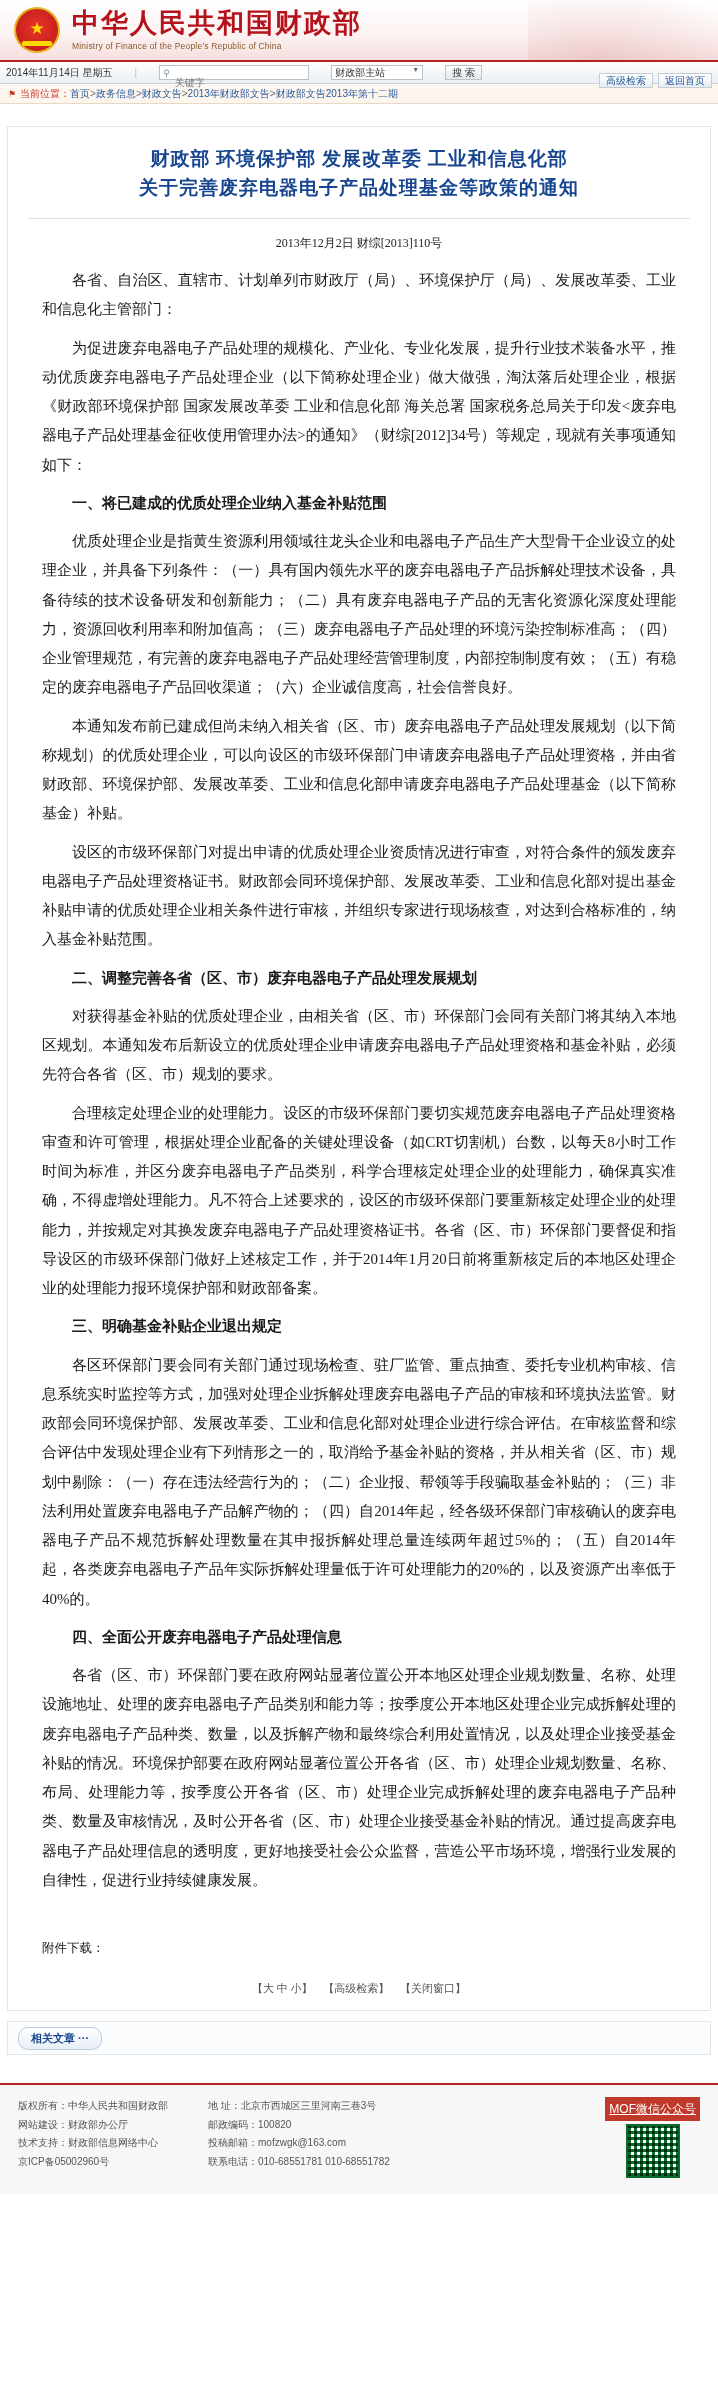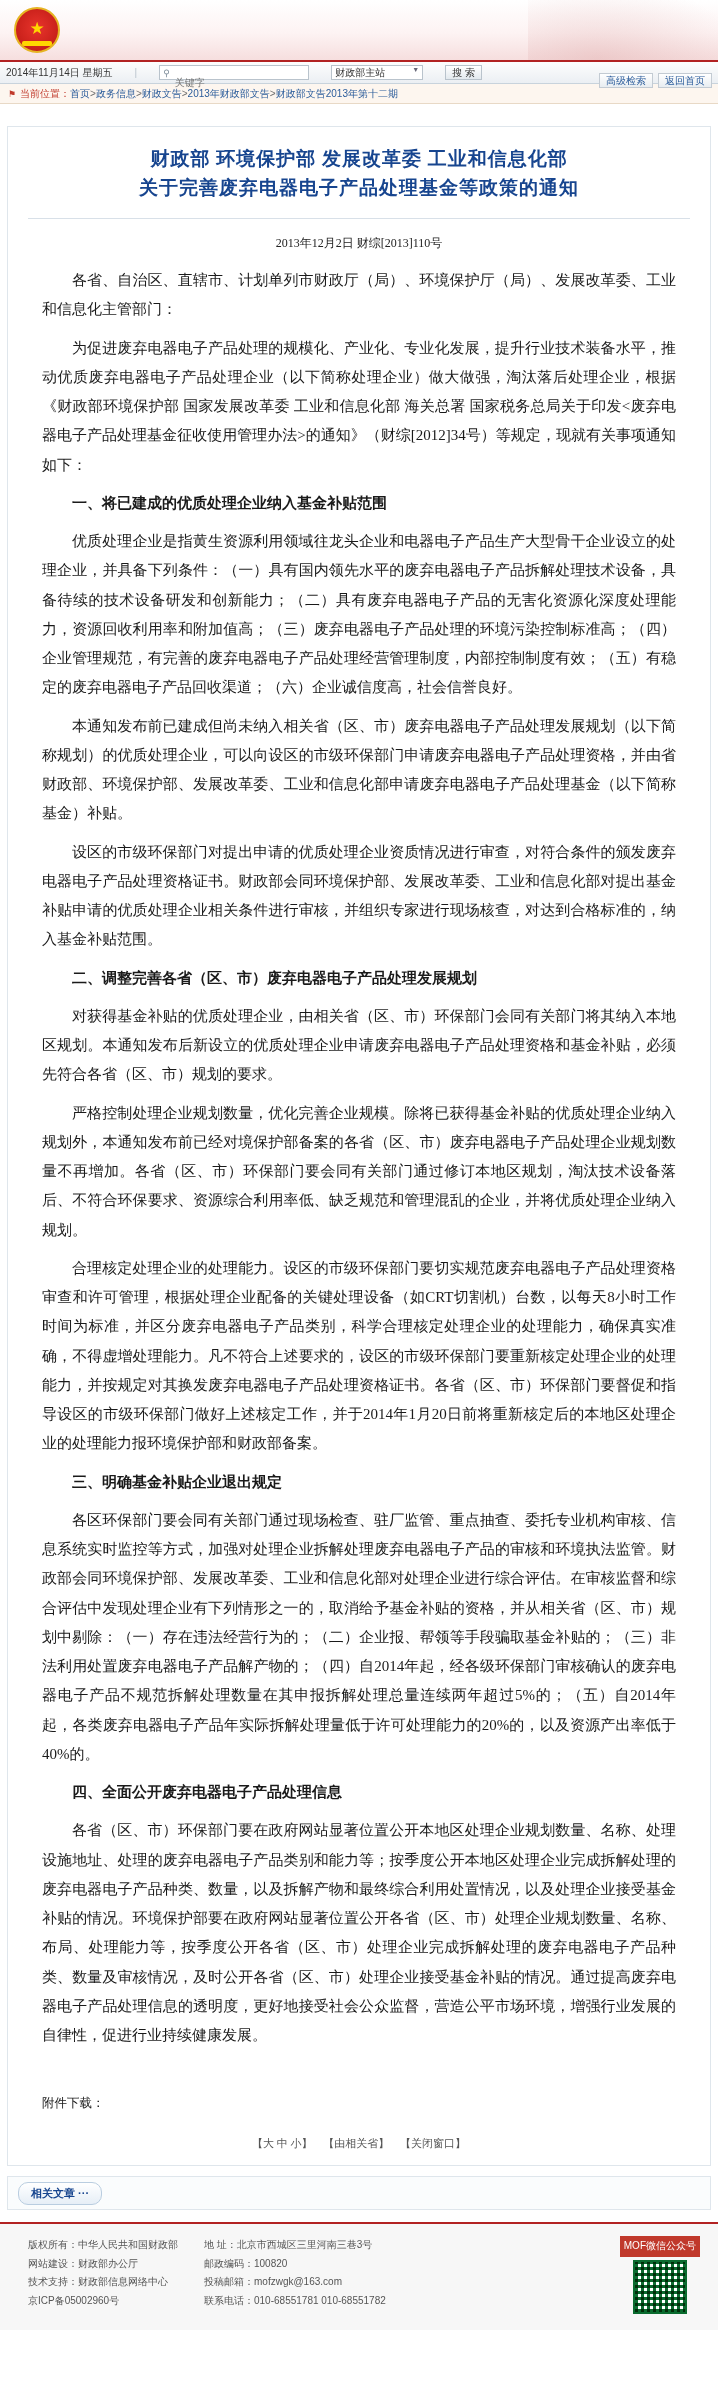--- a/index.html
+++ b/index.html
@@ -224,54 +224,60 @@
     border: 1px solid #b9cde0;
     color: #17458f;
     font-size: 11px;
     font-weight: bold;
     padding: 3px 12px;
     border-radius: 10px;
   }
 
   
   .footer {
-    margin-top: 12px;
+    margin-top: 28px;
     border-top: 2px solid #b22222;
     background: #f7f7f7;
-    padding: 12px 18px 16px 28px;
+    padding: 12px 18px 16px 18px;
     display: flex;
     font-size: 10px;
     color: #555;
     line-height: 1.85;
     position: relative;
+    gap: 14px;
   }
   .foot-col { padding-right: 26px; }
   .foot-col.mid { flex: 1; }
   .qr-wrap { display: flex; flex-direction: column; align-items: center; }
   .qr-cap {
     background: #c0392b; color: #fff;
-    font-size: 10px; padding: 1px 4px;
+    font-size: 12px; padding: 1px 4px;
     margin-bottom: 3px;
+    text-decoration: underline;
   }
   .qr {
     width: 54px; height: 54px;
     background:
       repeating-linear-gradient(0deg,#0a6b2f 0 3px,#ffffff 3px 6px),
       repeating-linear-gradient(90deg,#0a6b2f 0 3px,#ffffff 3px 6px);
     background-blend-mode: multiply;
     border: 2px solid #0a6b2f;
   }
 </style>
 </head>
 <body>
 
 <div class="page">
 
   <div class="header">
     <div class="emblem"></div>
+    <div class="title-block">
+      <div class="title-cn">中华人民共和国财政部</div>
+      <div class="title-en">Ministry of Finance of the People's Republic of China</div>
+    </div>
     <div class="header-deco"></div>
   </div>
 
   <div class="toolbar">
     <span class="tb-date">2014年11月14日 星期五</span>
     <span class="tb-sep">|</span>
     <span class="tb-search-wrap">
       <span class="tb-search-icon">⚲</span>
       <input placeholder="关键字" style="">
     </span>
@@ -304,35 +310,34 @@
 
     <div class="art-body" id="article-body">
         <p>各省、自治区、直辖市、计划单列市财政厅（局）、环境保护厅（局）、发展改革委、工业和信息化主管部门：</p>
         <p>为促进废弃电器电子产品处理的规模化、产业化、专业化发展，提升行业技术装备水平，推动优质废弃电器电子产品处理企业（以下简称处理企业）做大做强，淘汰落后处理企业，根据《财政部环境保护部 国家发展改革委 工业和信息化部 海关总署 国家税务总局关于印发&lt;废弃电器电子产品处理基金征收使用管理办法&gt;的通知》（财综[2012]34号）等规定，现就有关事项通知如下：</p>
         <p class="section">一、将已建成的优质处理企业纳入基金补贴范围</p>
         <p>优质处理企业是指黄生资源利用领域往龙头企业和电器电子产品生产大型骨干企业设立的处理企业，并具备下列条件：（一）具有国内领先水平的废弃电器电子产品拆解处理技术设备，具备待续的技术设备研发和创新能力；（二）具有废弃电器电子产品的无害化资源化深度处理能力，资源回收利用率和附加值高；（三）废弃电器电子产品处理的环境污染控制标准高；（四）企业管理规范，有完善的废弃电器电子产品处理经营管理制度，内部控制制度有效；（五）有稳定的废弃电器电子产品回收渠道；（六）企业诚信度高，社会信誉良好。</p>
         <p>本通知发布前已建成但尚未纳入相关省（区、市）废弃电器电子产品处理发展规划（以下简称规划）的优质处理企业，可以向设区的市级环保部门申请废弃电器电子产品处理资格，并由省财政部、环境保护部、发展改革委、工业和信息化部申请废弃电器电子产品处理基金（以下简称基金）补贴。</p>
         <p>设区的市级环保部门对提出申请的优质处理企业资质情况进行审查，对符合条件的颁发废弃电器电子产品处理资格证书。财政部会同环境保护部、发展改革委、工业和信息化部对提出基金补贴申请的优质处理企业相关条件进行审核，并组织专家进行现场核查，对达到合格标准的，纳入基金补贴范围。</p>
         <p class="section">二、调整完善各省（区、市）废弃电器电子产品处理发展规划</p>
         <p>对获得基金补贴的优质处理企业，由相关省（区、市）环保部门会同有关部门将其纳入本地区规划。本通知发布后新设立的优质处理企业申请废弃电器电子产品处理资格和基金补贴，必须先符合各省（区、市）规划的要求。</p>
-        <p>严格控制处理企业规划数量，优化完善企业规模。除将已获得基金补贴的优质处理企业纳入规划外，本通知发布前已经对境保护部备案的各省（区、市）废弃电器电子产品处理企业规划数量不再增加。各省（区、市）环保部门要会同有关部门通过修订本地区规划，淘汰技术设备落后、不符合环保要求、资源综合利用率低、缺乏规范和管理混乱的企业，并将优质处理企业纳入规划。</p>
         <p>合理核定处理企业的处理能力。设区的市级环保部门要切实规范废弃电器电子产品处理资格审查和许可管理，根据处理企业配备的关键处理设备（如CRT切割机）台数，以每天8小时工作时间为标准，并区分废弃电器电子产品类别，科学合理核定处理企业的处理能力，确保真实准确，不得虚增处理能力。凡不符合上述要求的，设区的市级环保部门要重新核定处理企业的处理能力，并按规定对其换发废弃电器电子产品处理资格证书。各省（区、市）环保部门要督促和指导设区的市级环保部门做好上述核定工作，并于2014年1月20日前将重新核定后的本地区处理企业的处理能力报环境保护部和财政部备案。</p>
         <p class="section">三、明确基金补贴企业退出规定</p>
         <p>各区环保部门要会同有关部门通过现场检查、驻厂监管、重点抽查、委托专业机构审核、信息系统实时监控等方式，加强对处理企业拆解处理废弃电器电子产品的审核和环境执法监管。财政部会同环境保护部、发展改革委、工业和信息化部对处理企业进行综合评估。在审核监督和综合评估中发现处理企业有下列情形之一的，取消给予基金补贴的资格，并从相关省（区、市）规划中剔除：（一）存在违法经营行为的；（二）企业报、帮领等手段骗取基金补贴的；（三）非法利用处置废弃电器电子产品解产物的；（四）自2014年起，经各级环保部门审核确认的废弃电器电子产品不规范拆解处理数量在其申报拆解处理总量连续两年超过5%的；（五）自2014年起，各类废弃电器电子产品年实际拆解处理量低于许可处理能力的20%的，以及资源产出率低于40%的。</p>
         <p class="section">四、全面公开废弃电器电子产品处理信息</p>
         <p>各省（区、市）环保部门要在政府网站显著位置公开本地区处理企业规划数量、名称、处理设施地址、处理的废弃电器电子产品类别和能力等；按季度公开本地区处理企业完成拆解处理的废弃电器电子产品种类、数量，以及拆解产物和最终综合利用处置情况，以及处理企业接受基金补贴的情况。环境保护部要在政府网站显著位置公开各省（区、市）处理企业规划数量、名称、布局、处理能力等，按季度公开各省（区、市）处理企业完成拆解处理的废弃电器电子产品种类、数量及审核情况，及时公开各省（区、市）处理企业接受基金补贴的情况。通过提高废弃电器电子产品处理信息的透明度，更好地接受社会公众监督，营造公平市场环境，增强行业发展的自律性，促进行业持续健康发展。</p>
       </div>
 
     <div class="attach">
       <span>附件下载：</span>
     </div>
 
     <div class="art-foot">
       <span class="grp">【大 中 小】</span>
-      <span class="grp">【由相关省】</span>
+      <span class="grp">【高级检索】</span>
       <span class="grp">【关闭窗口】</span>
     </div>
   </div>
 
   <div class="related">
     <span class="related-tab">相关文章 ···</span>
   </div>
 
   <div class="footer">
     <div class="foot-col" id="foot-col-1">

